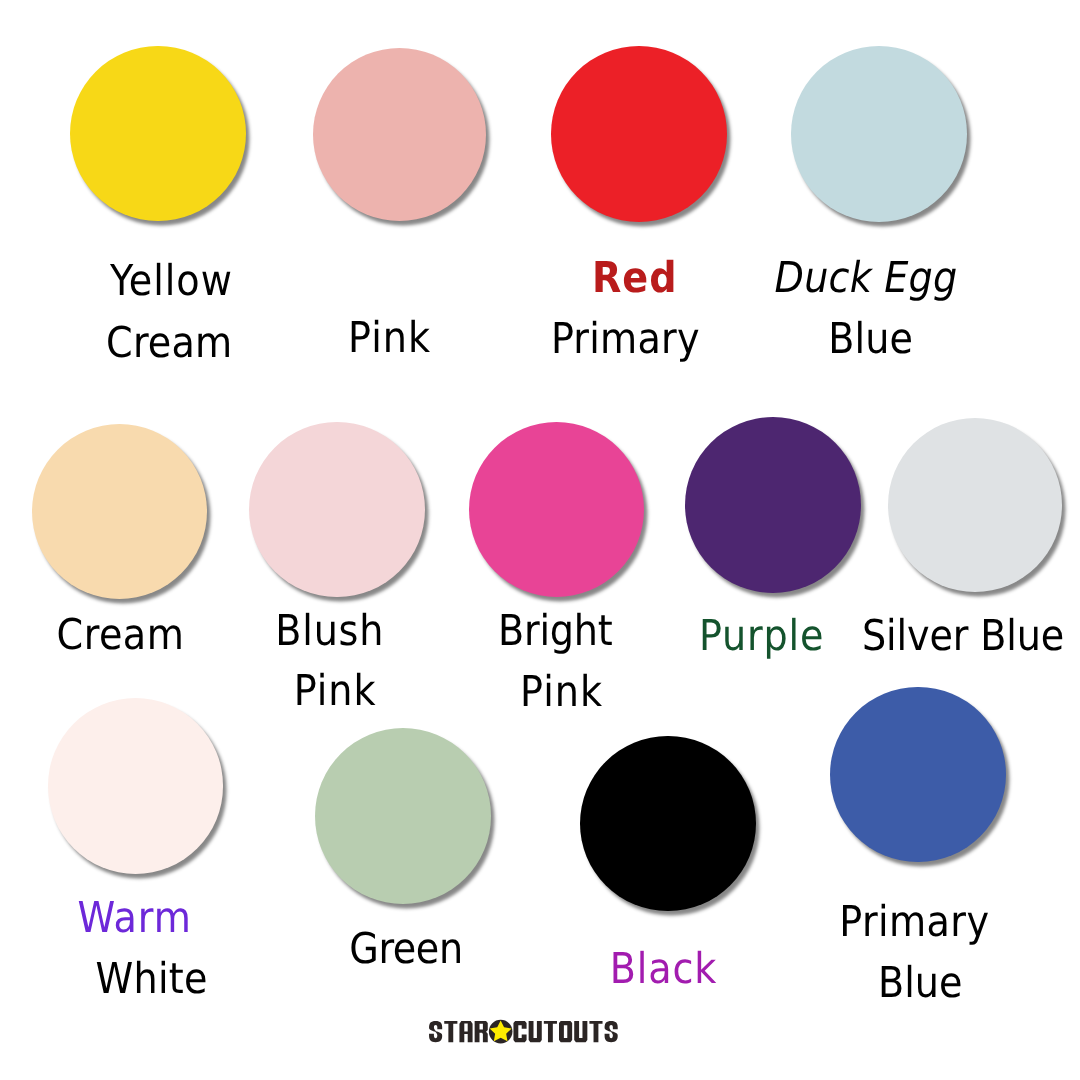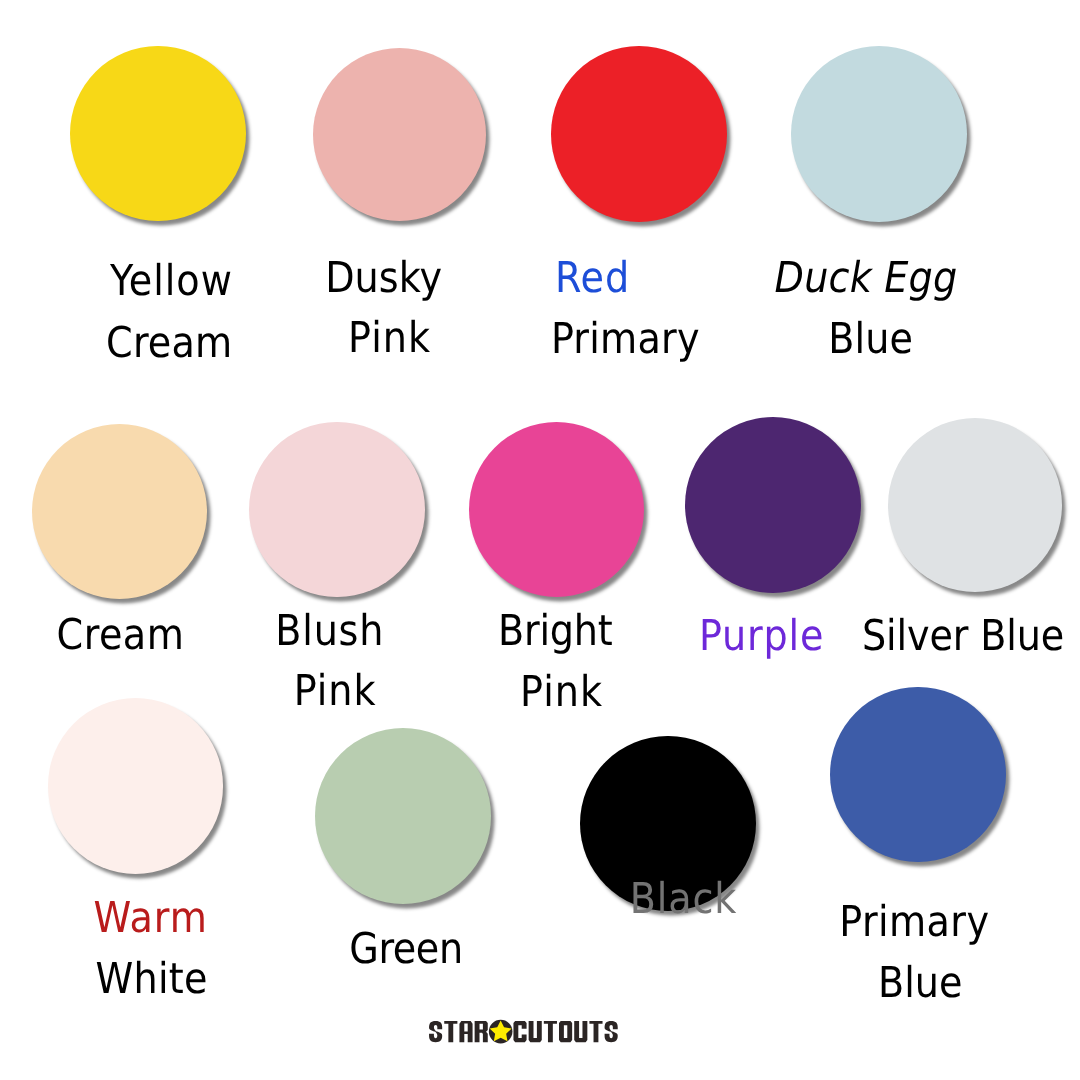--- a/index.html
+++ b/index.html
@@ -19,47 +19,46 @@
   #brand-logo svg{display:block;width:188.79px;height:21.2px;overflow:visible;}
 </style>
 </head>
 <body>
 
 <div id="stage" style="background: rgb(255, 255, 255);">
     <div class="dot" style="left:70.3px;top:45.8px;width:175.4px;height:175.4px;background:#F7D817;box-shadow:3.5px 4.5px 3.5px rgba(0,0,0,0.47);"></div>
     <div class="lbl" style="left:110px;top:241.35px;letter-spacing:1px;color:#000000;">Yellow</div>
     <div class="lbl" style="left:106.1px;top:302.85px;letter-spacing:0.2px;color:#000000;">Cream</div>
     <div class="dot" style="left:312.5px;top:47.5px;width:173px;height:173px;background:#EDB3AE;box-shadow:3.5px 4.5px 3.5px rgba(0,0,0,0.47);"></div>
-    <div class="lbl" style="left:325.136px;top:237.85px;letter-spacing:0.082px;color:#000000;">Dusky</div>
     <div class="lbl" style="left:348.1px;top:298.35px;letter-spacing:1px;color:#000000;">Pink</div>
     <div class="dot" style="left:551.2px;top:46.39999999999999px;width:175.6px;height:175.6px;background:#EC2027;box-shadow:3.5px 4.5px 3.5px rgba(0,0,0,0.47);"></div>
-    <div class="lbl" style="left:555px;top:237.75px;letter-spacing:1px;color:#1d4ed8;">Red</div>
+    <div class="lbl" style="left:592px;top:237.75px;letter-spacing:1px;color:#b91c1c;font-weight:bold;">Red</div>
     <div class="lbl" style="left:550.9010000000001px;top:298.65px;letter-spacing:0.233px;color:#000000;">Primary</div>
     <div class="dot" style="left:791.2px;top:46.39999999999999px;width:175.6px;height:175.6px;background:#C2DADF;box-shadow:3.5px 4.5px 3.5px rgba(0,0,0,0.47);"></div>
     <div class="lbl" style="left:774.5999999999999px;top:237.55px;letter-spacing:0.2px;color:#000000;font-style:italic;">Duck Egg</div>
     <div class="lbl" style="left:828.2995px;top:298.85px;letter-spacing:0.067px;color:#000000;">Blue</div>
     <div class="dot" style="left:32.3px;top:423.5px;width:175px;height:175px;background:#F8DAAE;box-shadow:3.5px 4.5px 3.5px rgba(0,0,0,0.47);"></div>
     <div class="lbl" style="left:56.5px;top:595.45px;letter-spacing:0.5px;color:#000000;">Cream</div>
     <div class="dot" style="left:249.3px;top:421.90000000000003px;width:175.4px;height:175.4px;background:#F4D6D8;box-shadow:3.5px 4.5px 3.5px rgba(0,0,0,0.47);"></div>
     <div class="lbl" style="left:275.34999999999997px;top:590.75px;letter-spacing:0.775px;color:#000000;">Blush</div>
     <div class="lbl" style="left:293.7px;top:651.45px;letter-spacing:1px;color:#000000;">Pink</div>
     <div class="dot" style="left:468.70000000000005px;top:422.1px;width:175px;height:175px;background:#E84496;box-shadow:3.5px 4.5px 3.5px rgba(0,0,0,0.47);"></div>
     <div class="lbl" style="left:498.05px;top:590.65px;letter-spacing:-0.22px;color:#000000;">Bright</div>
     <div class="lbl" style="left:520.1px;top:651.85px;letter-spacing:1px;color:#000000;">Pink</div>
     <div class="dot" style="left:684.6px;top:417.3px;width:176px;height:176px;background:#4D2670;box-shadow:3.5px 4.5px 3.5px rgba(0,0,0,0.47);"></div>
-    <div class="lbl" style="left:698.95px;top:595.85px;letter-spacing:0.82px;color:#6d28d9;">Purple</div>
+    <div class="lbl" style="left:698.95px;top:595.85px;letter-spacing:0.82px;color:#14532d;">Purple</div>
     <div class="dot" style="left:887.5px;top:418.3px;width:174px;height:174px;background:#DFE2E4;box-shadow:3.5px 4.5px 3.5px rgba(0,0,0,0.47);"></div>
     <div class="lbl" style="left:862px;top:595.75px;letter-spacing:-0.14px;color:#000000;">Silver Blue</div>
     <div class="dot" style="left:47.7px;top:698.2px;width:175.6px;height:175.6px;background:#FDEFEB;box-shadow:3.5px 4.5px 3.5px rgba(0,0,0,0.47);"></div>
-    <div class="lbl" style="left:77.4px;top:878.05px;letter-spacing:1px;color:#b91c1c;margin-left:16px;">Warm</div>
+    <div class="lbl" style="left:77.4px;top:878.05px;letter-spacing:1px;color:#6d28d9;">Warm</div>
     <div class="lbl" style="left:83.55px;top:938.95px;letter-spacing:0.275px;color:#000000;margin-left:12px;">White</div>
     <div class="dot" style="left:314.6px;top:728px;width:176px;height:176px;background:#B8CDB0;box-shadow:3.5px 4.5px 3.5px rgba(0,0,0,0.47);"></div>
     <div class="lbl" style="left:349.35px;top:908.85px;letter-spacing:-0.425px;color:#000000;">Green</div>
     <div class="dot" style="left:580.2px;top:735.9000000000001px;width:175.6px;height:175.6px;background:#000000;box-shadow:3.5px 4.5px 3.5px rgba(0,0,0,0.47);"></div>
-    <div class="lbl" style="left:609.65px;top:859px;letter-spacing:0.875px;color:#737373;margin-left:20px;">Black</div>
+    <div class="lbl" style="left:609.65px;top:929px;letter-spacing:0.875px;color:#a21caf;">Black</div>
     <div class="dot" style="left:830.4px;top:686.8px;width:175.2px;height:175.2px;background:#3D5CA8;box-shadow:3.5px 4.5px 3.5px rgba(0,0,0,0.47);"></div>
     <div class="lbl" style="left:839.3px;top:881.75px;letter-spacing:0.4px;color:#000000;">Primary</div>
     <div class="lbl" style="left:878.1px;top:942.85px;letter-spacing:0px;color:#000000;">Blue</div>
   <div id="brand-logo">
     <svg id="logo-svg" aria-label="STAR CUTOUTS" viewBox="0 0 890.5 100">
       <path id="logo-star-word" d="M0.0 31 C0.0 10,8.0 0,31.0 0 C54.0 0,62.0 10,62.0 29 V39 H39.0 V30 C39.0 22,36.0 18.5,31.0 18.5 C26.0 18.5,23.0 22,23.0 30 C23.0 37,26.0 41,32.5 48 C60.5 56,62.0 61,62.0 70 C62.0 89,54.0 100,31.0 100 C8.0 100,0.0 89,0.0 70 V60 H23.0 V69 C23.0 77,26.0 81,31.0 81 C36.0 81,39.0 77,39.0 69 C39.0 62,36.0 58,29.5 51 C1.5 43,0.0 38,0.0 31 Z M71.7 0 H133.7 V13.2 H114.2 V100 H91.2 V13.2 H71.7 Z M143.4 100 V13 L152.4 0 H196.4 L205.4 13 V100 H182.4 V61 H166.4 V100 ZM166.4 50 H182.4 V12 H166.4 Z M215.1 0 H269.1 L277.1 10 V42 L269.1 51 L277.1 60 V100 H254.1 V61 L250.1 56 H238.1 V100 H215.1 ZM238.1 40 H254.1 V13 H238.1 Z" fill="#2B2524"></path>
       <circle id="logo-disc" cx="337.95" cy="50" r="55.66" fill="#2B2524"></circle>
       <path id="logo-star-icon" d="M337.95 -2.83 L354.03 29.75 L389.99 34.98 L363.97 60.34 L370.11 96.15 L337.95 79.25 L305.79 96.15 L311.93 60.34 L285.91 34.98 L321.87 29.75 Z" fill="#FFEC00"></path>
       <path id="logo-cutouts-word" d="M460.3 36 H437.3 V20 H421.3 V80 H437.3 V64 H460.3 V90 L452.3 100 H406.3 L398.3 90 V10 L406.3 0 H452.3 L460.3 10 Z M470.0 0 H493.0 V80 H509.0 V0 H532.0 V90 L524.0 100 H478.0 L470.0 90 Z M541.7 0 H603.7 V13.2 H584.2 V100 H561.2 V13.2 H541.7 Z M621.4 0 H667.4 L675.4 10 V90 L667.4 100 H621.4 L613.4 90 V10 ZM636.4 20 V80 H652.4 V20 Z M685.1 0 H708.1 V80 H724.1 V0 H747.1 V90 L739.1 100 H693.1 L685.1 90 Z M756.8 0 H818.8 V13.2 H799.3 V100 H776.3 V13.2 H756.8 Z M828.5 31 C828.5 10,836.5 0,859.5 0 C882.5 0,890.5 10,890.5 29 V39 H867.5 V30 C867.5 22,864.5 18.5,859.5 18.5 C854.5 18.5,851.5 22,851.5 30 C851.5 37,854.5 41,861.0 48 C889.0 56,890.5 61,890.5 70 C890.5 89,882.5 100,859.5 100 C836.5 100,828.5 89,828.5 70 V60 H851.5 V69 C851.5 77,854.5 81,859.5 81 C864.5 81,867.5 77,867.5 69 C867.5 62,864.5 58,858.0 51 C830.0 43,828.5 38,828.5 31 Z" fill="#2B2524"></path>
     </svg>

